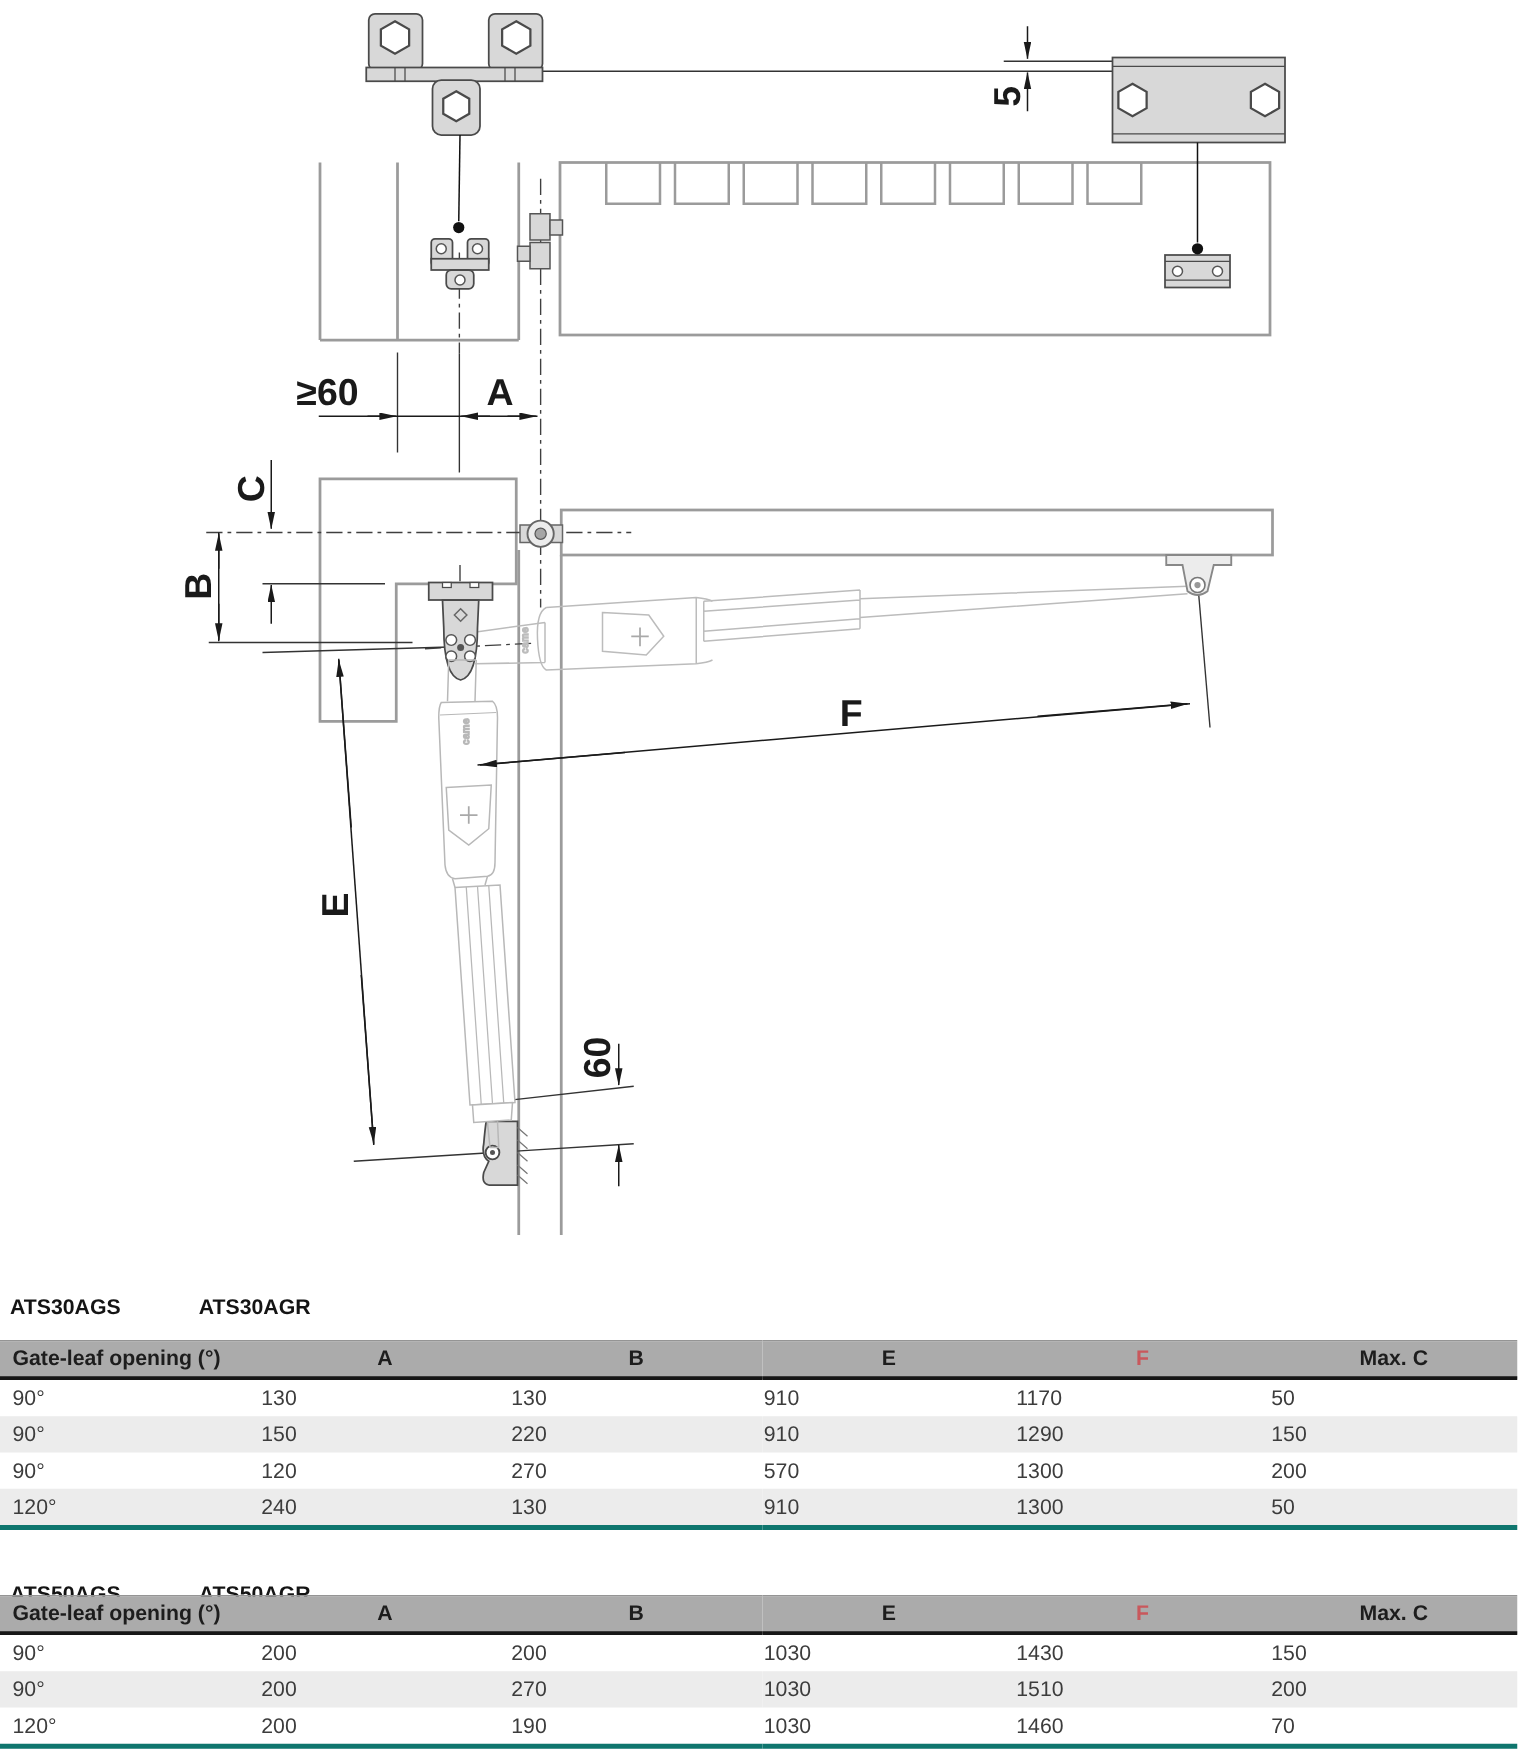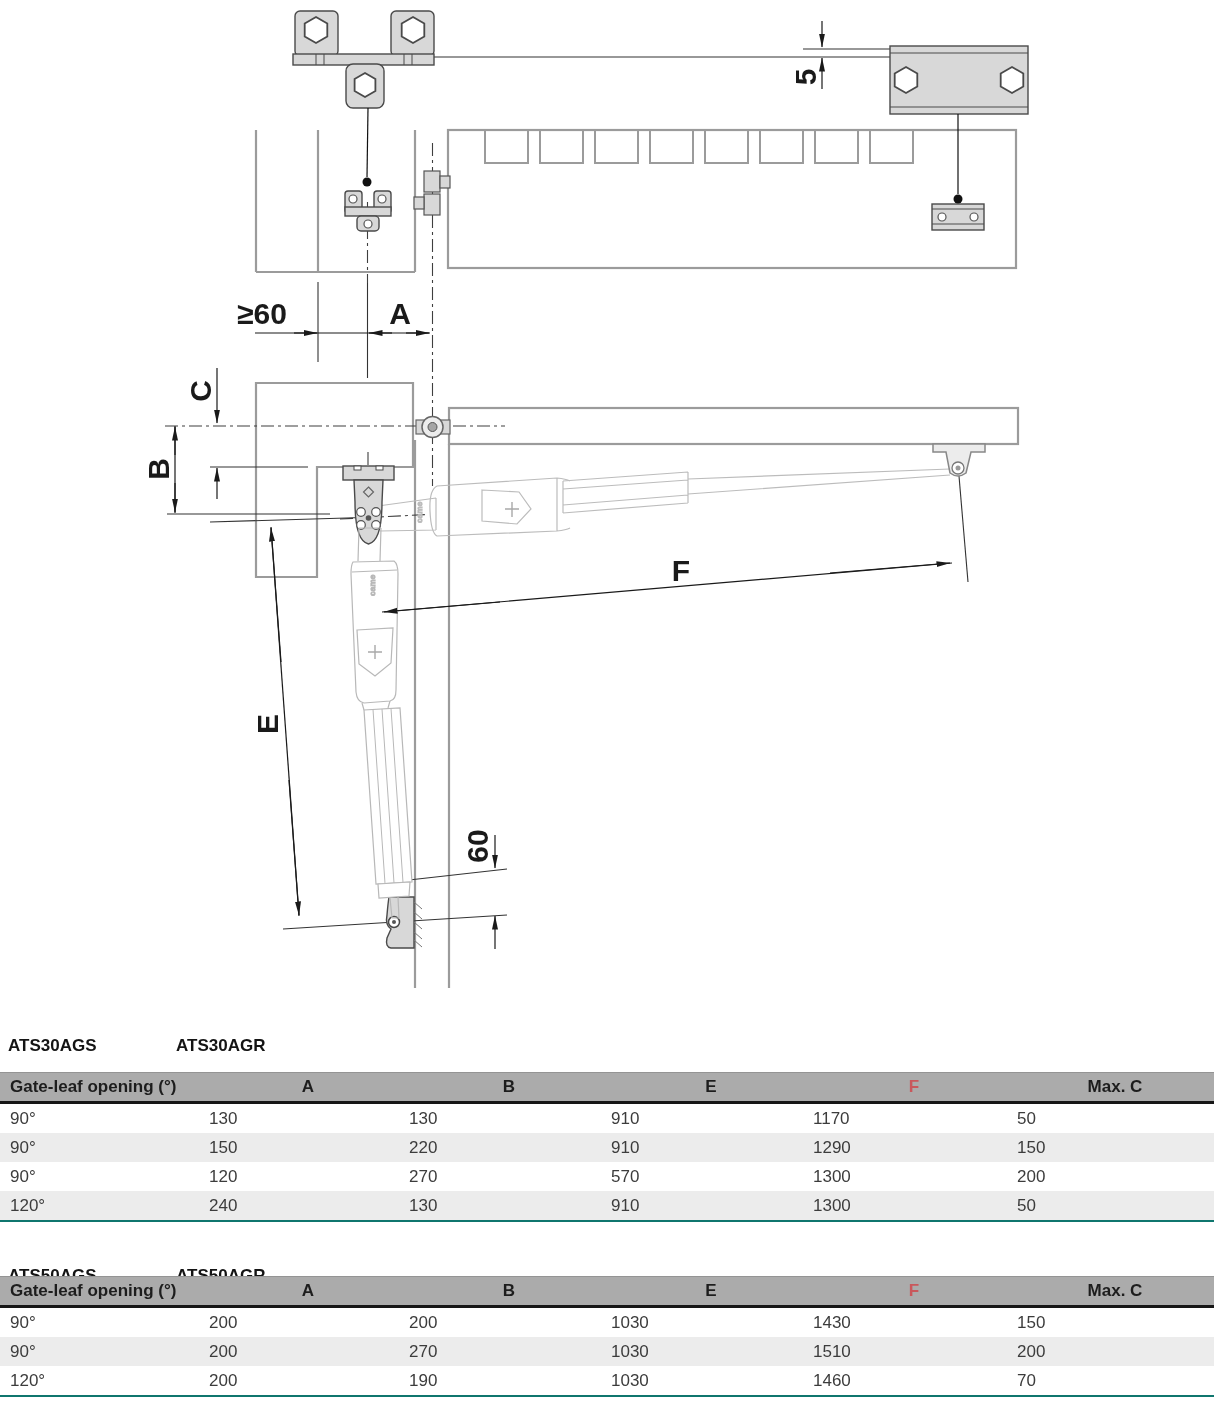--- a/index.html
+++ b/index.html
@@ -2,25 +2,25 @@
 <html><head>
 <meta charset="utf-8">
 <style>
   html,body{margin:0;padding:0;background:#fff;}
   body{width:1214px;height:1403px;position:relative;font-family:"Liberation Sans",sans-serif;}
   #diagram{position:absolute;left:0;top:0;}
   .dimlabel{font:bold 30px "Liberation Sans",sans-serif;fill:#1a1a1a;}
   .brand{font:8px "Liberation Sans",sans-serif;fill:#a9a9a9;letter-spacing:.5px;}
   .section-title{position:absolute;left:0;width:1214px;height:22px;font:bold 17px "Liberation Sans",sans-serif;color:#141414;}
   .section-title .t1{position:absolute;left:8px;top:0;}
-  .section-title .t2{position:absolute;left:176px;top:0;}
+  .section-title .t2{position:absolute;left:159px;top:0;}
   #title1{top:1036px;}
   #title2{top:1238px;margin-top:28px;}
   table.spec{position:absolute;left:0;width:1214px;border-collapse:collapse;table-layout:fixed;
-    font:17px "Liberation Sans",sans-serif;border-bottom:2px solid #0f766e;padding-left:48px;}
+    font:17px "Liberation Sans",sans-serif;border-bottom:4px solid #0f766e;padding-left:48px;}
   #table1{top:1072px;}
   #table2{top:1276px;}
   table.spec thead th{background:#ababab;font-weight:bold;color:#1d1d1d;height:26px;text-align:center;
     border-top:1px solid #949494;border-bottom:3px solid #161616;font-size:17px;}
   table.spec th.first,table.spec td.first{text-align:left;padding-left:10px;}
   table.spec th.f-col{color:#c9585c;}
   table.spec td{height:27px;color:#3c3c3c;}
   table.spec tbody tr.alt{background:#ececec;}
 </style>
 </head>

